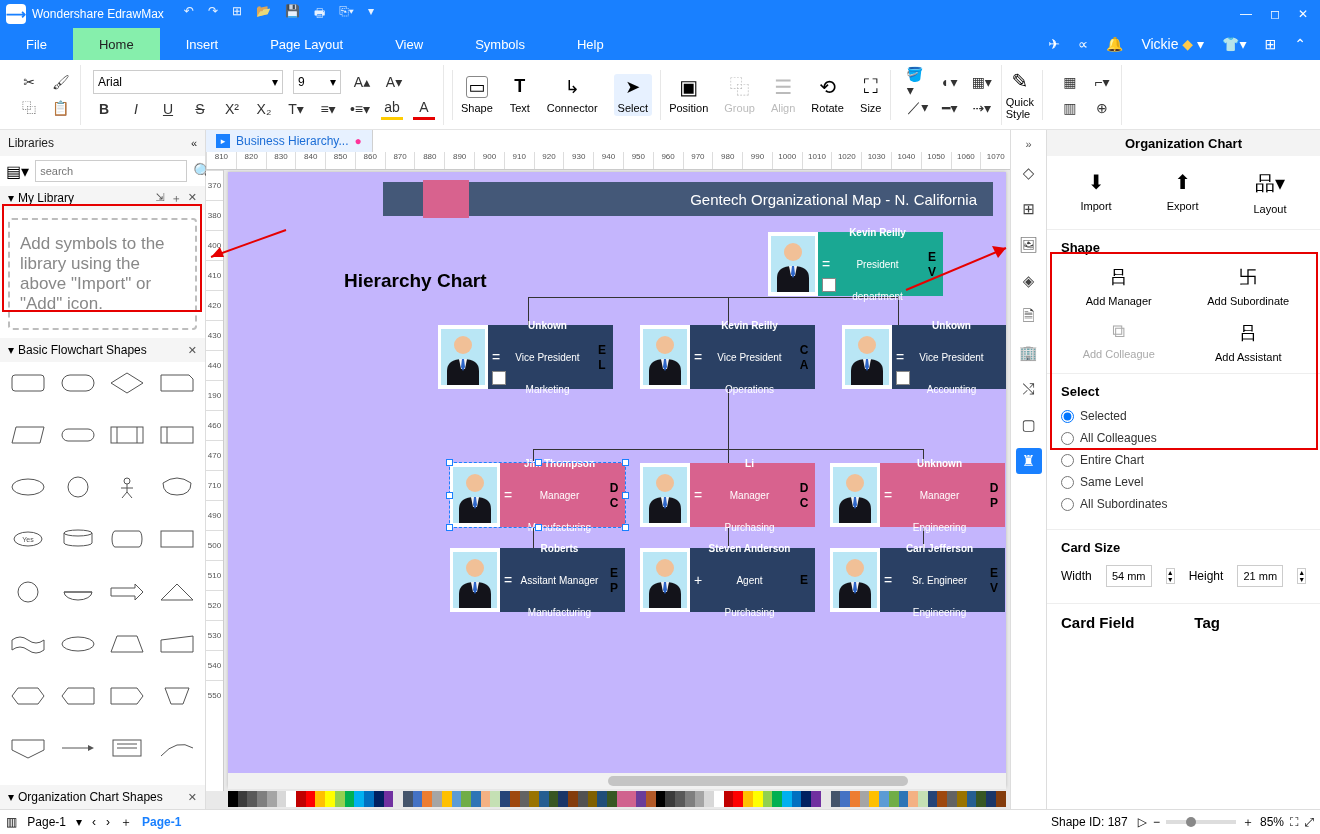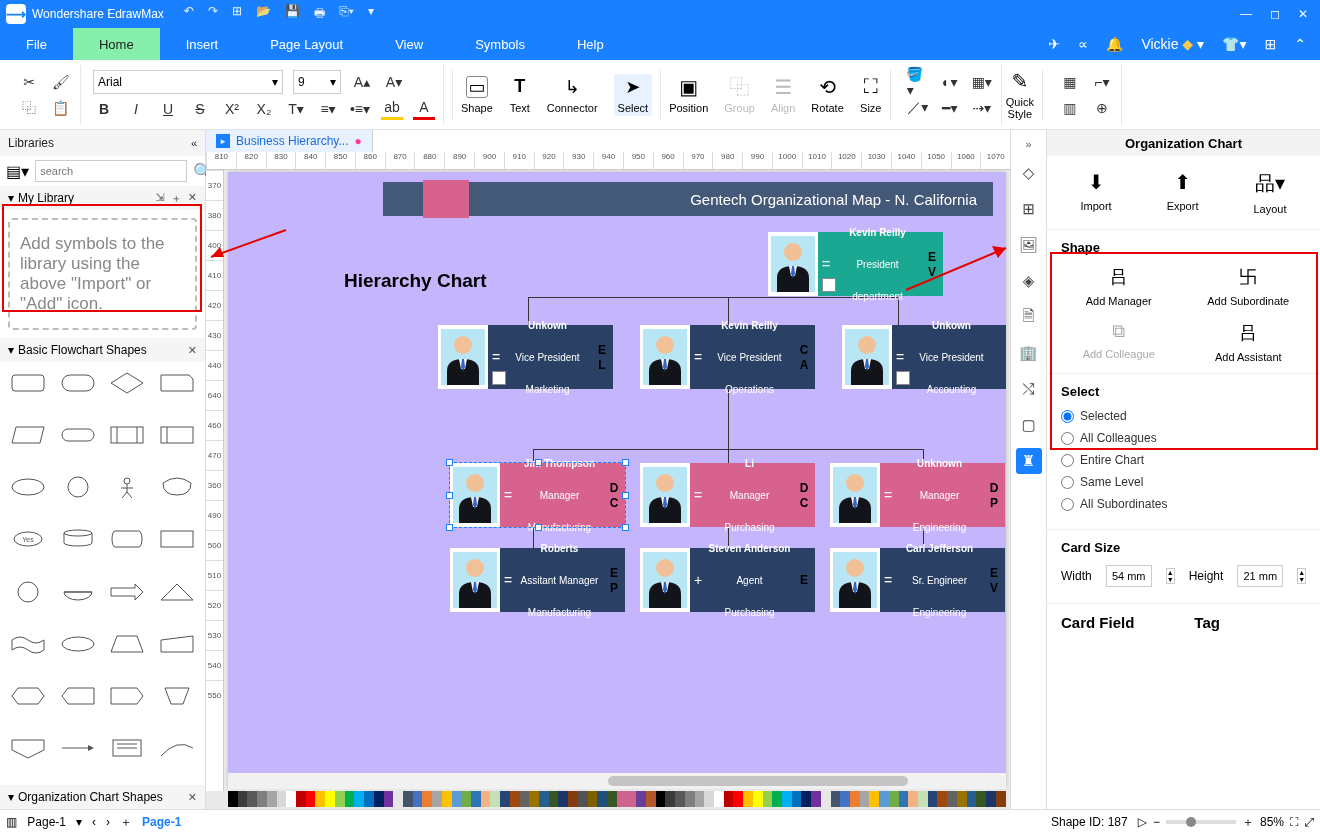--- a/index.html
+++ b/index.html
@@ -252,21 +252,21 @@
       <div class="icon-btn">▦▾</div>
     </div>
     <div class="row">
       <div class="icon-btn">／▾</div>
       <div class="icon-btn">━▾</div>
       <div class="icon-btn">⇢▾</div>
     </div>
   </div>
   <div class="big-btn plain">
       <div class="ico">✎</div>
-      <span style="white-space:pre;text-align:center">Quick
+      <span style="white-space:pre;">Quick
 Style</span>
     </div>
   <div class="sep"></div>
   <div class="group">
     <div class="row">
       <div class="icon-btn">▦</div>
       <div class="icon-btn">⌐▾</div>
     </div>
     <div class="row">
       <div class="icon-btn">▥</div>
@@ -518,24 +518,24 @@
         <span>1070</span>
       </div>
     <div class="ruler-v" id="rulerV">
         <span>370</span>
         <span>380</span>
         <span>400</span>
         <span>410</span>
         <span>420</span>
         <span>430</span>
         <span>440</span>
-        <span>640</span>
+        <span>190</span>
         <span>460</span>
         <span>470</span>
-        <span>360</span>
+        <span>710</span>
         <span>490</span>
         <span>500</span>
         <span>510</span>
         <span>520</span>
         <span>530</span>
         <span>540</span>
         <span>550</span>
       </div>
 
     <div class="paper">

